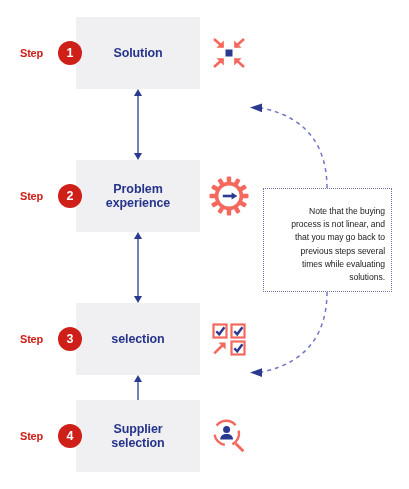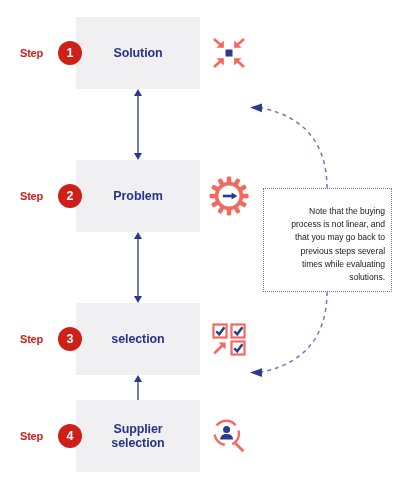--- a/index.html
+++ b/index.html
@@ -175,20 +175,21 @@
       <path d="M7 71 L11 64 L3 64 Z" fill="#2b3a8f"></path>
     </svg>
   </div>
 
   <div class="step-row" style="top:160px;">
     <div class="step-box"></div>
     <div class="step-label">Step</div>
     <div class="step-badge">2</div>
     <div class="step-title">
       <span>Problem</span>
+      <span>experience</span>
     </div>
     <div class="step-icon">
       <svg width="44" height="42" viewBox="0 0 44 42">
         <g transform="translate(22,21)">
           <g fill="#f4685e">
             <rect x="-2.2" y="-19.5" width="4.4" height="6" rx="1"></rect>
             <rect x="-2.2" y="-19.5" width="4.4" height="6" rx="1" transform="rotate(30)"></rect>
             <rect x="-2.2" y="-19.5" width="4.4" height="6" rx="1" transform="rotate(60)"></rect>
             <rect x="-2.2" y="-19.5" width="4.4" height="6" rx="1" transform="rotate(90)"></rect>
             <rect x="-2.2" y="-19.5" width="4.4" height="6" rx="1" transform="rotate(120)"></rect>

